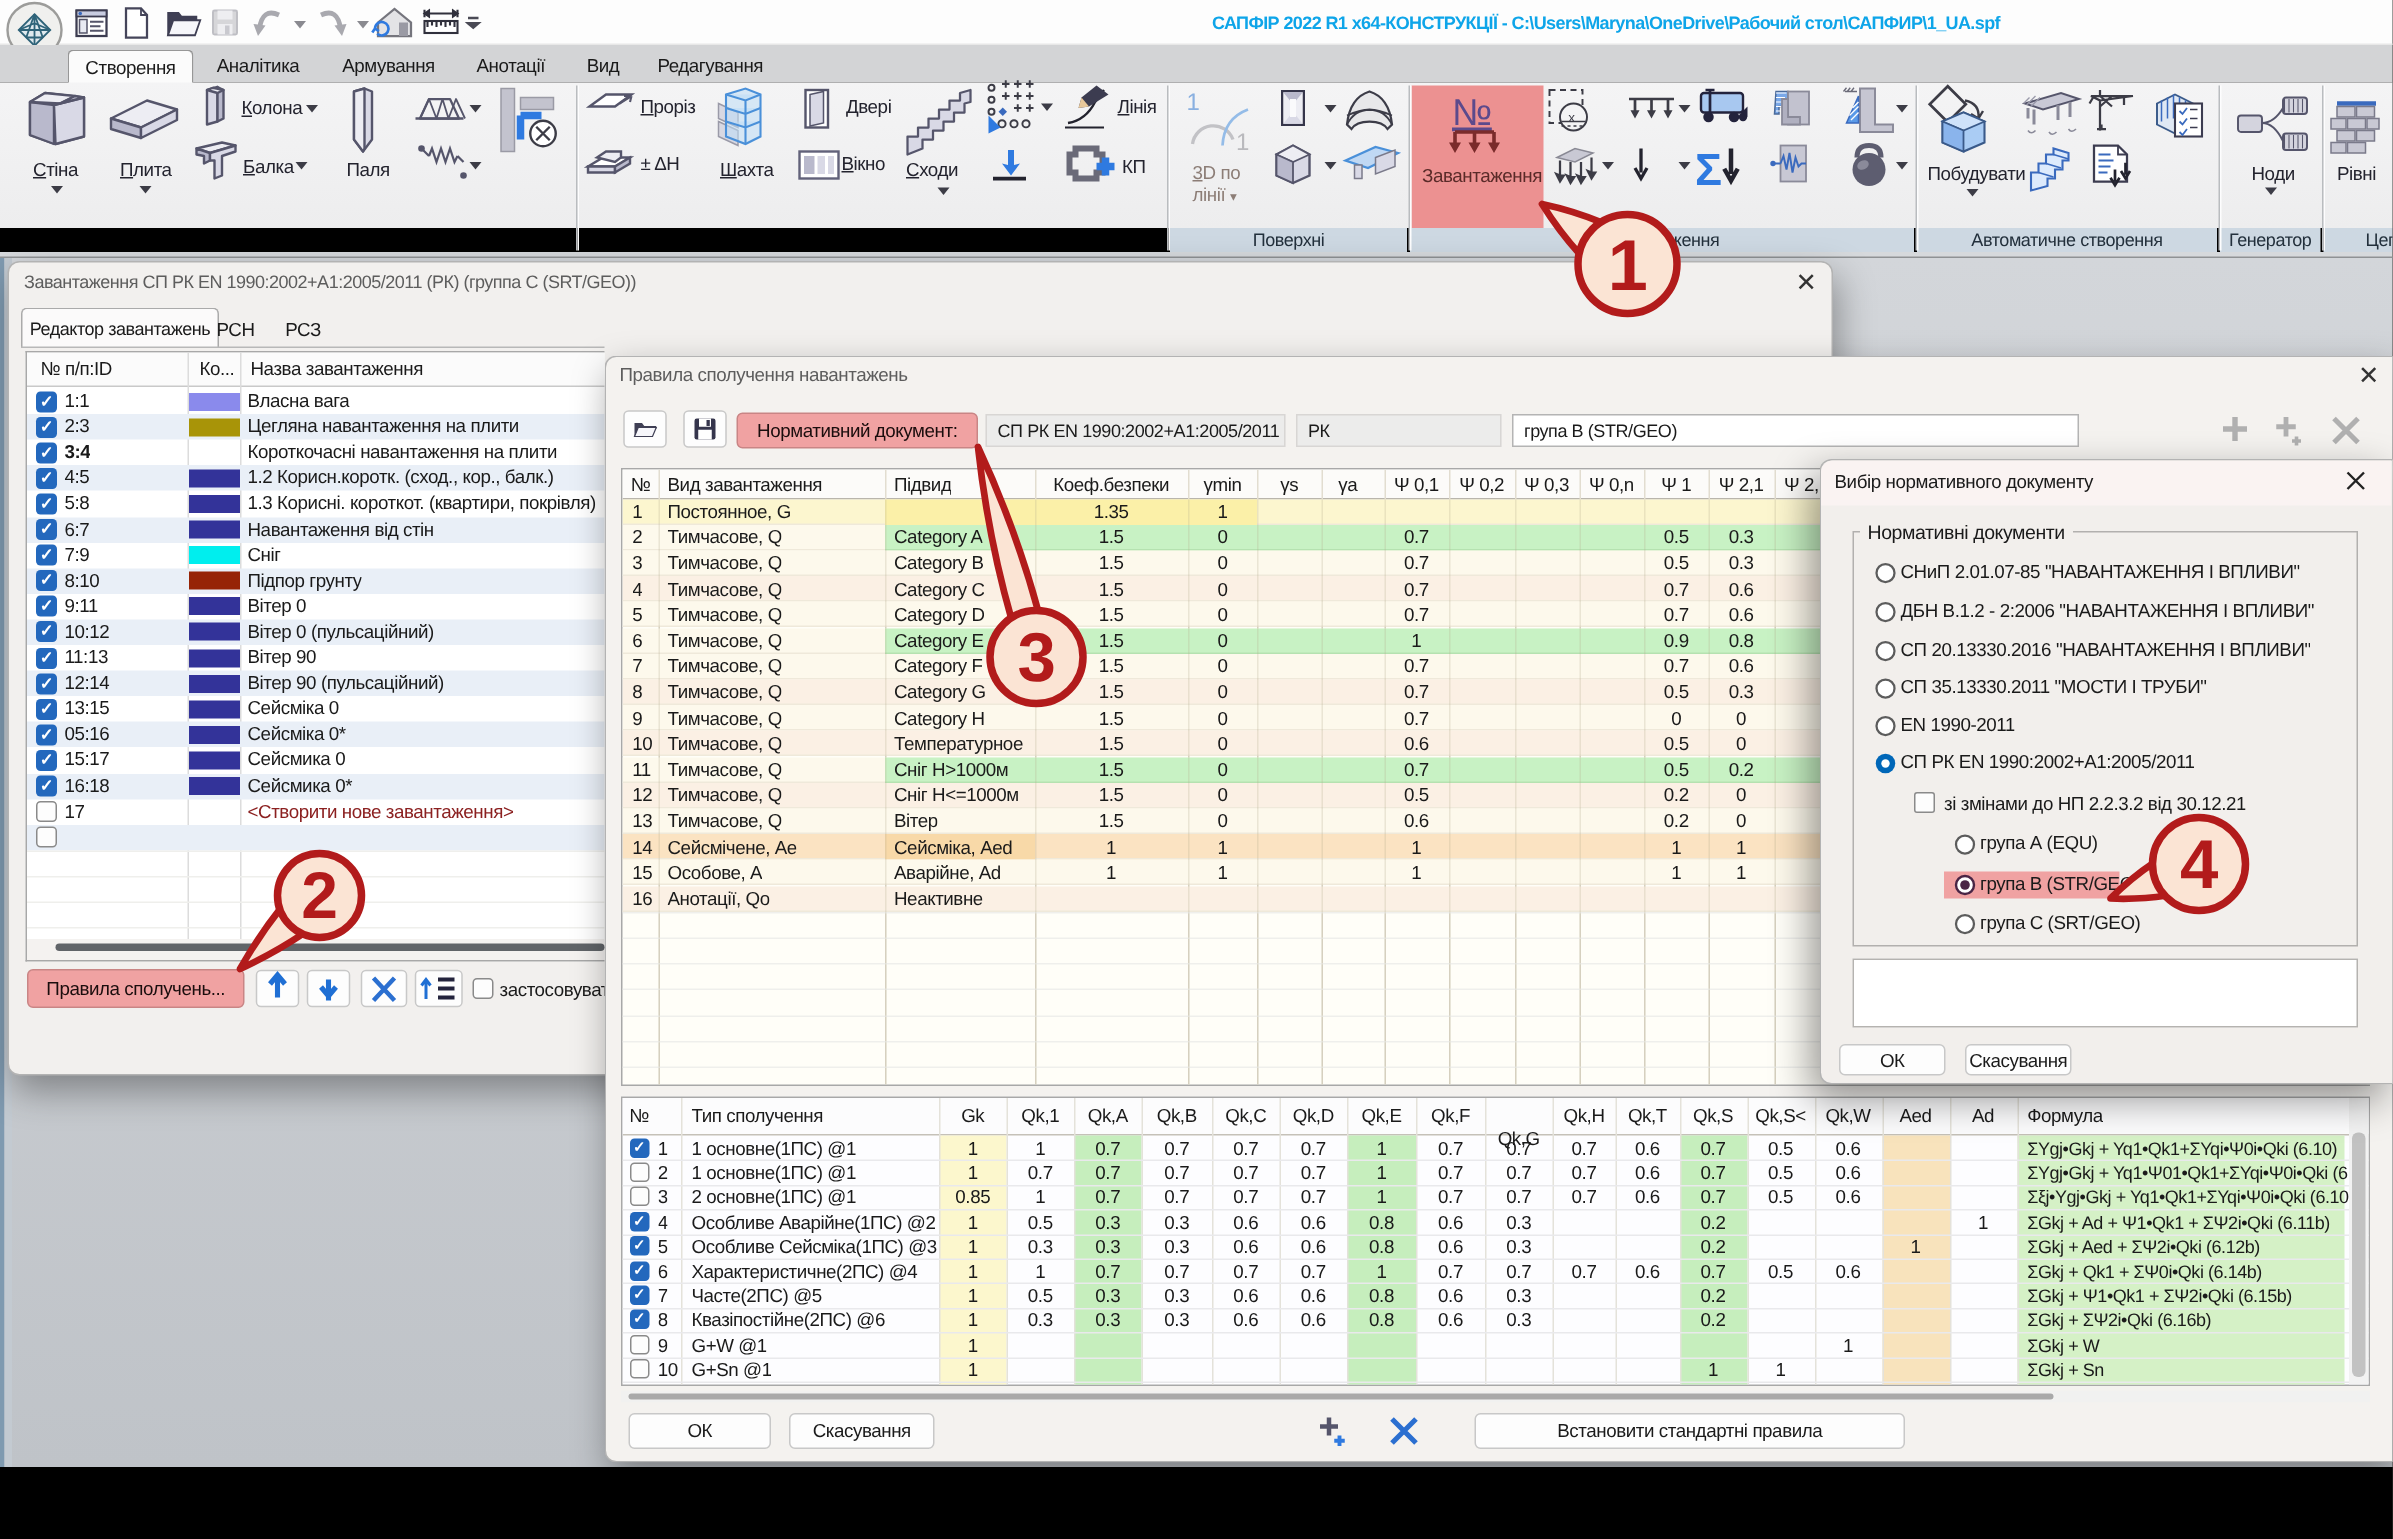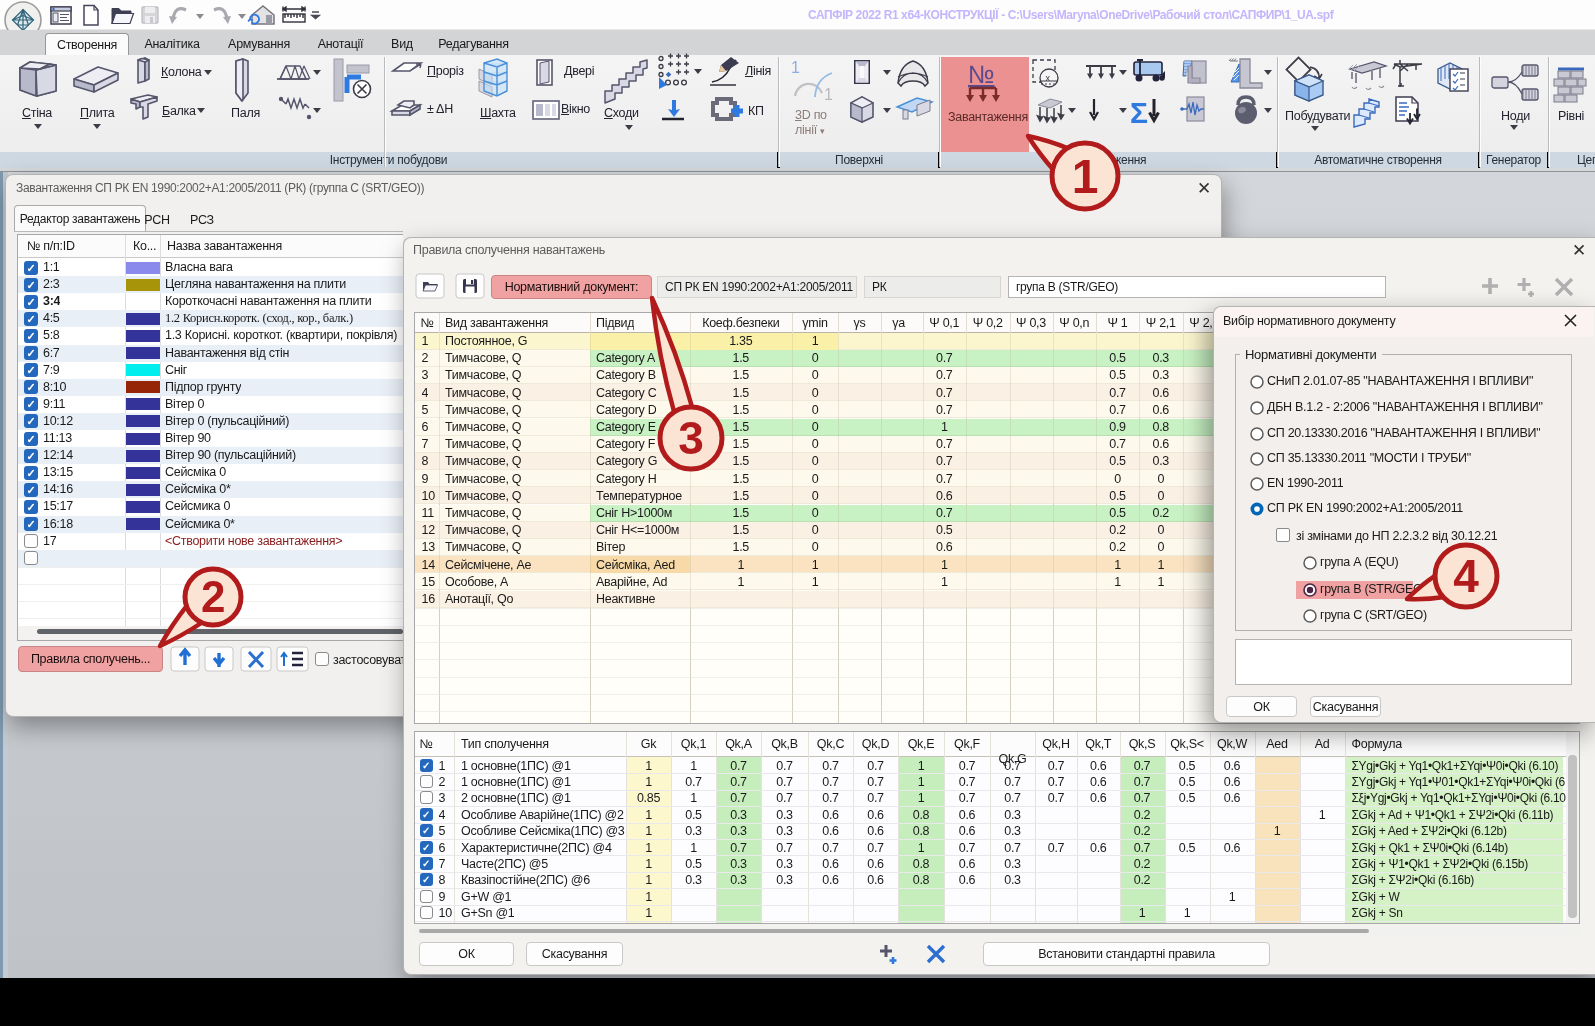--- a/index.html
+++ b/index.html
@@ -68,40 +68,39 @@
 <path d="M250,19 a4.5,4.5 0 1 1 1.5,3.5 m-1.5,-3.5 l-1.8,2.6 m1.8,-2.6 l2.6,1.8" fill="none" stroke="#2f7ae0" stroke-width="1.8"></path>
 </g>
 <g stroke="#30303c" stroke-width="1.4" fill="#fff">
 <rect x="283" y="14" width="22" height="8"></rect>
 <path d="M285,14 v4 M288,14 v3 M291,14 v4 M294,14 v3 M297,14 v4 M300,14 v3 M303,14 v4"></path>
 <path d="M283,9 h22 m-22,-2.5 v5 m22,-5 v5" fill="none"></path>
 <path d="M283,9 l3,-2 v4 z M305,9 l-3,-2 v4 z" fill="#30303c"></path>
 </g>
 <path d="M312,12 h7 m-7,3.5 l3.5,3 l3.5,-3 z" stroke="#4a4a55" stroke-width="1.6" fill="#4a4a55"></path>
 </svg>
-<div class="abs" style="left:808px;top:8px;font-weight:bold;font-size:12px;letter-spacing:-0.4px;color:#c4b5fd">САПФІР 2022 R1 x64-КОНСТРУКЦІЇ - C:\Users\Maryna\OneDrive\Рабочий стол\САПФИР\1_UA.spf</div>
+<div class="abs" style="left:808px;top:8px;font-weight:bold;font-size:12px;letter-spacing:-0.4px;color:#0ea5e9">САПФІР 2022 R1 x64-КОНСТРУКЦІЇ - C:\Users\Maryna\OneDrive\Рабочий стол\САПФИР\1_UA.spf</div>
 <div class="tabrow"></div>
 <div class="tab active" style="left:45px;width:84px">Створення</div>
 <div class="tab" style="left:140px;width:64px">Аналітика</div>
 <div class="tab" style="left:225px;width:68px">Армування</div>
 <div class="tab" style="left:312px;width:57px">Анотації</div>
 <div class="tab" style="left:384px;width:36px">Вид</div>
 <div class="tab" style="left:434px;width:79px">Редагування</div>
 <div class="ribbon"></div>
 <div class="abs" style="left:941px;top:57px;width:88px;height:95px;background:#ec9191"></div>
 <svg class="abs" style="left:941px;top:57px" width="88" height="95" viewBox="0 0 88 95">
 <text x="27" y="26" font-size="25" fill="#5c4a8c" style="text-decoration:underline">№</text>
 <g stroke="#7a2b2b" stroke-width="2.4" fill="none">
 <path d="M29,31 h26 M29,31 v8 M42,31 v8 M55,31 v8"></path>
 </g>
 <g fill="#7a2b2b">
         <path d="M29,45 l-4,-7 h8 z M42,45 l-4,-7 h8 z M55,45 l-4,-7 h8 z"></path>
       </g>
 </svg>
-<div class="grplabel" style="left:0;width:777px">Інструменти побудови</div>
 <div class="grplabel" style="left:780px;width:158px">Поверхні</div>
 <div class="grplabel" style="left:940px;width:336px">Завантаження</div>
 <div class="grplabel" style="left:1278px;width:200px">Автоматичне створення</div>
 <div class="grplabel" style="left:1480px;width:67px">Генератор</div>
 <div class="grplabel" style="left:1549px;width:46px;text-align:left;padding-left:28px">Цегляна кладка</div>
 <div class="vsep" style="left:384px"></div>
 <div class="vsep" style="left:778px"></div>
 <div class="vsep" style="left:939px"></div>
 <div class="vsep" style="left:1277px"></div>
 <div class="vsep" style="left:1479px"></div>
@@ -403,21 +402,21 @@
 <div class="cell" style="left:25px;top:42.1px;">2:3</div>
 <div class="abs" style="left:108px;top:43.6px;width:34px;height:12px;background:#a89408"></div>
 <div class="cell" style="left:147px;top:42.1px;">Цегляна навантаження на плити</div>
 <div class="chk" style="left:6px;top:59.7px">✓</div>
 <div class="cell" style="left:25px;top:59.2px;font-weight:bold;">3:4</div>
 <div class="cell" style="left:147px;top:59.2px;">Короткочасні навантаження на плити</div>
 <div class="abs" style="left:0;top:75.3px;width:386px;height:17.1px;background:#e9eff7"></div>
 <div class="chk" style="left:6px;top:76.8px">✓</div>
 <div class="cell" style="left:25px;top:76.3px;">4:5</div>
 <div class="abs" style="left:108px;top:77.8px;width:34px;height:12px;background:#333399"></div>
-<div class="cell" style="left:147px;top:76.3px;font-family:Liberation Serif, serif;">1.2 Корисн.коротк. (сход., кор., балк.)</div>
+<div class="cell" style="left:147px;top:76.3px;">1.2 Корисн.коротк. (сход., кор., балк.)</div>
 <div class="chk" style="left:6px;top:93.9px">✓</div>
 <div class="cell" style="left:25px;top:93.4px;">5:8</div>
 <div class="abs" style="left:108px;top:94.9px;width:34px;height:12px;background:#333399"></div>
 <div class="cell" style="left:147px;top:93.4px;">1.3 Корисні. короткот. (квартири, покрівля)</div>
 <div class="abs" style="left:0;top:109.5px;width:386px;height:17.1px;background:#e9eff7"></div>
 <div class="chk" style="left:6px;top:111.0px">✓</div>
 <div class="cell" style="left:25px;top:110.5px;">6:7</div>
 <div class="abs" style="left:108px;top:112.0px;width:34px;height:12px;background:#333399"></div>
 <div class="cell" style="left:147px;top:110.5px;">Навантаження від стін</div>
 <div class="chk" style="left:6px;top:128.1px">✓</div>
@@ -446,21 +445,21 @@
 <div class="chk" style="left:6px;top:213.6px">✓</div>
 <div class="cell" style="left:25px;top:213.1px;">12:14</div>
 <div class="abs" style="left:108px;top:214.6px;width:34px;height:12px;background:#333399"></div>
 <div class="cell" style="left:147px;top:213.1px;">Вітер 90 (пульсаційний)</div>
 <div class="chk" style="left:6px;top:230.7px">✓</div>
 <div class="cell" style="left:25px;top:230.2px;">13:15</div>
 <div class="abs" style="left:108px;top:231.7px;width:34px;height:12px;background:#333399"></div>
 <div class="cell" style="left:147px;top:230.2px;">Сейсміка 0</div>
 <div class="abs" style="left:0;top:246.3px;width:386px;height:17.1px;background:#e9eff7"></div>
 <div class="chk" style="left:6px;top:247.8px">✓</div>
-<div class="cell" style="left:25px;top:247.3px;">14:16</div>
+<div class="cell" style="left:25px;top:247.3px;">05:16</div>
 <div class="abs" style="left:108px;top:248.8px;width:34px;height:12px;background:#333399"></div>
 <div class="cell" style="left:147px;top:247.3px;">Сейсміка 0*</div>
 <div class="chk" style="left:6px;top:264.9px">✓</div>
 <div class="cell" style="left:25px;top:264.4px;">15:17</div>
 <div class="abs" style="left:108px;top:265.9px;width:34px;height:12px;background:#333399"></div>
 <div class="cell" style="left:147px;top:264.4px;">Сейсмика 0</div>
 <div class="abs" style="left:0;top:280.5px;width:386px;height:17.1px;background:#e9eff7"></div>
 <div class="chk" style="left:6px;top:282.0px">✓</div>
 <div class="cell" style="left:25px;top:281.5px;">16:18</div>
 <div class="abs" style="left:108px;top:283.0px;width:34px;height:12px;background:#333399"></div>

